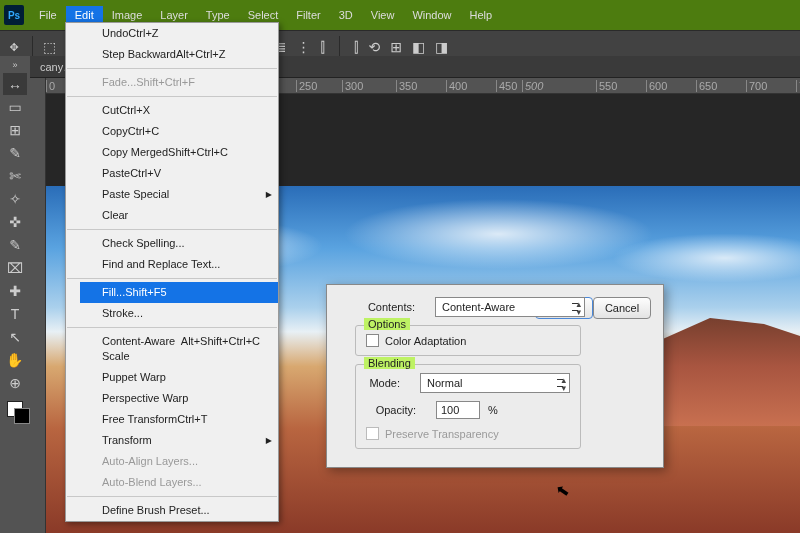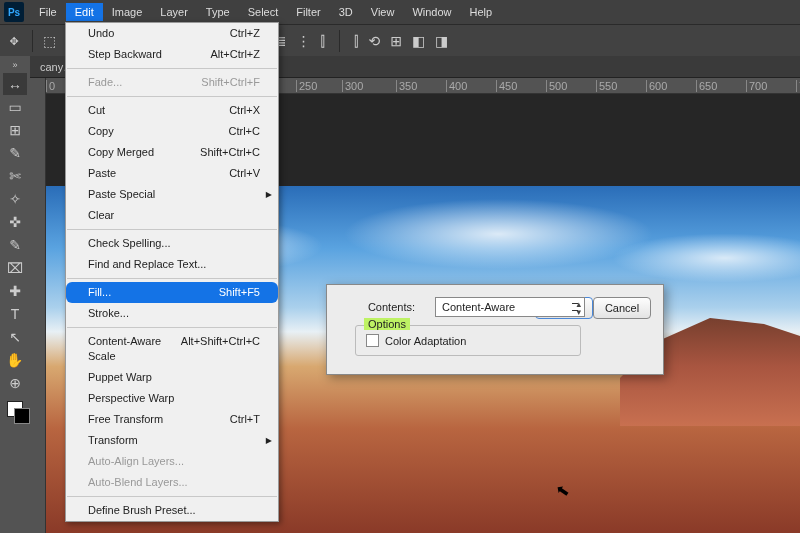--- a/index.html
+++ b/index.html
@@ -1,41 +1,41 @@
 <!DOCTYPE html>
 <html><head>
 <meta charset="utf-8">
 <style>
 *{box-sizing:border-box;margin:0;padding:0;font-family:"Segoe UI",Tahoma,sans-serif;font-size:11px;}
 body{background:#fff;width:800px;height:533px;overflow:hidden;position:relative;}
 .app{background:#535353;width:800px;height:533px;position:relative;overflow:hidden;}
-.menubar{background:#404040;height:24px;display:flex;align-items:center;padding:0 4px;color:#ddd;}
+.menubar{background:#4d7c0f;height:30px;display:flex;align-items:center;padding:0 4px;color:#ddd;}
 .ps-logo{width:20px;height:20px;background:#001e36;color:#31a8ff;font-weight:bold;font-size:10px;display:flex;align-items:center;justify-content:center;border-radius:2px;margin-right:6px;}
 .menubar .mi{padding:3px 9px;cursor:default;}
 .menubar .mi.active{background:#1473e6;color:#fff;}
 .optbar{background:#424242;height:34px;border-top:1px solid #2a2a2a;border-bottom:1px solid #2a2a2a;display:flex;align-items:center;padding:0 6px;gap:6px;color:#ccc;}
 .opt-icon{width:16px;height:16px;display:flex;align-items:center;justify-content:center;color:#ccc;}
 .opt-glyph{font-size:14px;line-height:1;}
 .opt-sep{width:1px;height:22px;background:#2a2a2a;margin:0 4px;}
 .toolbar{position:absolute;left:0;top:56px;width:30px;background:#535353;height:480px;display:flex;flex-direction:column;align-items:center;padding-top:4px;}
 .tool{width:24px;height:22px;display:flex;align-items:center;justify-content:center;color:#ccc;font-size:14px;margin:1px 0;cursor:default;}
 .tool.sel{background:#3a3a3a;}
 .tabbar{position:absolute;left:30px;top:56px;height:22px;background:#3a3a3a;color:#ccc;display:flex;align-items:center;padding:0 10px;font-size:11px;width:770px;border-bottom:1px solid #222;}
 .ruler-h{position:absolute;left:46px;top:78px;height:16px;width:754px;background:#535353;border-bottom:1px solid #333;color:#aaa;font-size:8px;}
 .ruler-h .tick{position:absolute;top:2px;border-left:1px solid #888;height:12px;padding-left:2px;}
 .ruler-v{position:absolute;left:30px;top:78px;width:16px;height:455px;background:#535353;border-right:1px solid #333;}
 .canvas-bg{position:absolute;left:46px;top:94px;width:754px;height:439px;background:#262626;}
 .photo{position:absolute;left:46px;top:186px;width:754px;height:347px;background:linear-gradient(to bottom,#2a6db8 0%,#5aa3e0 18%,#aad0ec 35%,#e8f0f5 42%,#d8a870 52%,#b86540 70%,#8a3a28 100%);}
 .clouds{position:absolute;top:0;left:0;right:0;height:120px;background:radial-gradient(ellipse 180px 40px at 20% 50%,rgba(255,255,255,.85),transparent 70%),radial-gradient(ellipse 220px 50px at 60% 40%,rgba(255,255,255,.8),transparent 70%),radial-gradient(ellipse 160px 35px at 90% 60%,rgba(255,255,255,.75),transparent 70%);}
 .mesa{position:absolute;right:0;top:120px;width:180px;height:120px;background:linear-gradient(to bottom,#6b3a2a,#a85540,#c87050);clip-path:polygon(20% 30%,50% 10%,80% 15%,100% 25%,100% 100%,0 100%,0 60%);}
 
 .dropdown{position:absolute;left:65px;top:22px;width:214px;background:#f0f0f0;border:1px solid #999;box-shadow:2px 2px 6px rgba(0,0,0,.4);color:#222;z-index:50;}
-.dd-item{display:flex;justify-content:space-between;padding:3px 18px 3px 22px;position:relative;line-height:15px;}
+.dd-item{display:flex;justify-content:flex-start;padding:3px 18px 3px 22px;position:relative;line-height:15px;margin-left:14px;}
 .dd-item.disabled{color:#999;}
-.dd-item.hover{background:#1473e6;color:#fff;border-radius:6px;}
+.dd-item.hover{background:#1473e6;color:#fff;}
 .dd-sep{height:1px;background:#c8c8c8;margin:3px 1px;}
 .dd-item .sub::after{content:"▶";font-size:8px;position:absolute;right:6px;}
 
 .dialog{position:absolute;left:326px;top:284px;width:338px;background:#ececec;border:1px solid #888;box-shadow:3px 3px 10px rgba(0,0,0,.35);color:#222;z-index:40;padding:12px 12px 10px 12px;}
 .dlg-row{display:flex;align-items:center;margin-bottom:8px;}
 .dlg-label{width:96px;text-align:right;padding-right:20px;}
 .dlg-select{flex:0 0 150px;height:20px;border:1px solid #888;background:#fff;padding:1px 18px 1px 6px;position:relative;display:flex;align-items:center;}
 .dlg-select::after{content:"";position:absolute;right:4px;top:3px;width:10px;height:12px;background:linear-gradient(#333,#333) center 2px/6px 1px no-repeat,linear-gradient(#333,#333) center 9px/6px 1px no-repeat;border:none;}
 .dlg-select .caret{position:absolute;right:3px;top:2px;font-size:9px;line-height:8px;color:#444;}
 .dlg-btn{width:58px;height:22px;border:1px solid #888;border-radius:4px;background:linear-gradient(#fdfdfd,#e3e3e3);text-align:center;line-height:20px;margin-bottom:6px;cursor:default;}
@@ -131,21 +131,21 @@
       <div class="tick" style="left: 0px;">0</div>
       <div class="tick" style="left: 50px;">50</div>
       <div class="tick" style="left: 100px;">100</div>
       <div class="tick" style="left: 150px;">150</div>
       <div class="tick" style="left: 200px;">200</div>
       <div class="tick" style="left: 250px;">250</div>
       <div class="tick" style="left: 296px;">300</div>
       <div class="tick" style="left: 350px;">350</div>
       <div class="tick" style="left: 400px;">400</div>
       <div class="tick" style="left: 450px;">450</div>
-      <div class="tick" style="left: 500px;">500</div>
+      <div class="tick" style="left: 476px; font-style: italic;">500</div>
       <div class="tick" style="left: 550px;">550</div>
       <div class="tick" style="left: 600px;">600</div>
       <div class="tick" style="left: 650px;">650</div>
       <div class="tick" style="left: 700px;">700</div>
       <div class="tick" style="left: 750px;">750</div>
     </div>
   <div class="ruler-v"></div>
 
   <div class="canvas-bg"></div>
   <div class="photo">
@@ -261,16 +261,37 @@
     </div>
 
     <div class="fieldset">
       <div class="legend">Options</div>
       <label style="display:flex;align-items:center;">
         <span class="chk"></span>
         <span>Color Adaptation</span>
       </label>
     </div>
 
+    <div class="fieldset">
+      <div class="legend">Blending</div>
+      <div class="dlg-row">
+        <div class="dlg-label" style="width:70px;">Mode:</div>
+        <div class="dlg-select">
+          <span>Normal</span>
+          <span class="caret">▴<br>▾</span>
+        </div>
+      </div>
+      <div class="dlg-row">
+        <div class="dlg-label" style="width:70px;">Opacity:</div>
+        <div class="num-input">
+            <span>100</span>
+          </div>
+        <span style="margin-left:8px;">%</span>
+      </div>
+      <label class="disabled-txt" style="display:flex;align-items:center;margin-top:2px;">
+        <span class="chk" style="border-color:#bbb;"></span>
+        <span>Preserve Transparency</span>
+      </label>
+    </div>
   </div>
 
   <div class="cursor">⬉</div>
 </div>
 
 </body></html>

